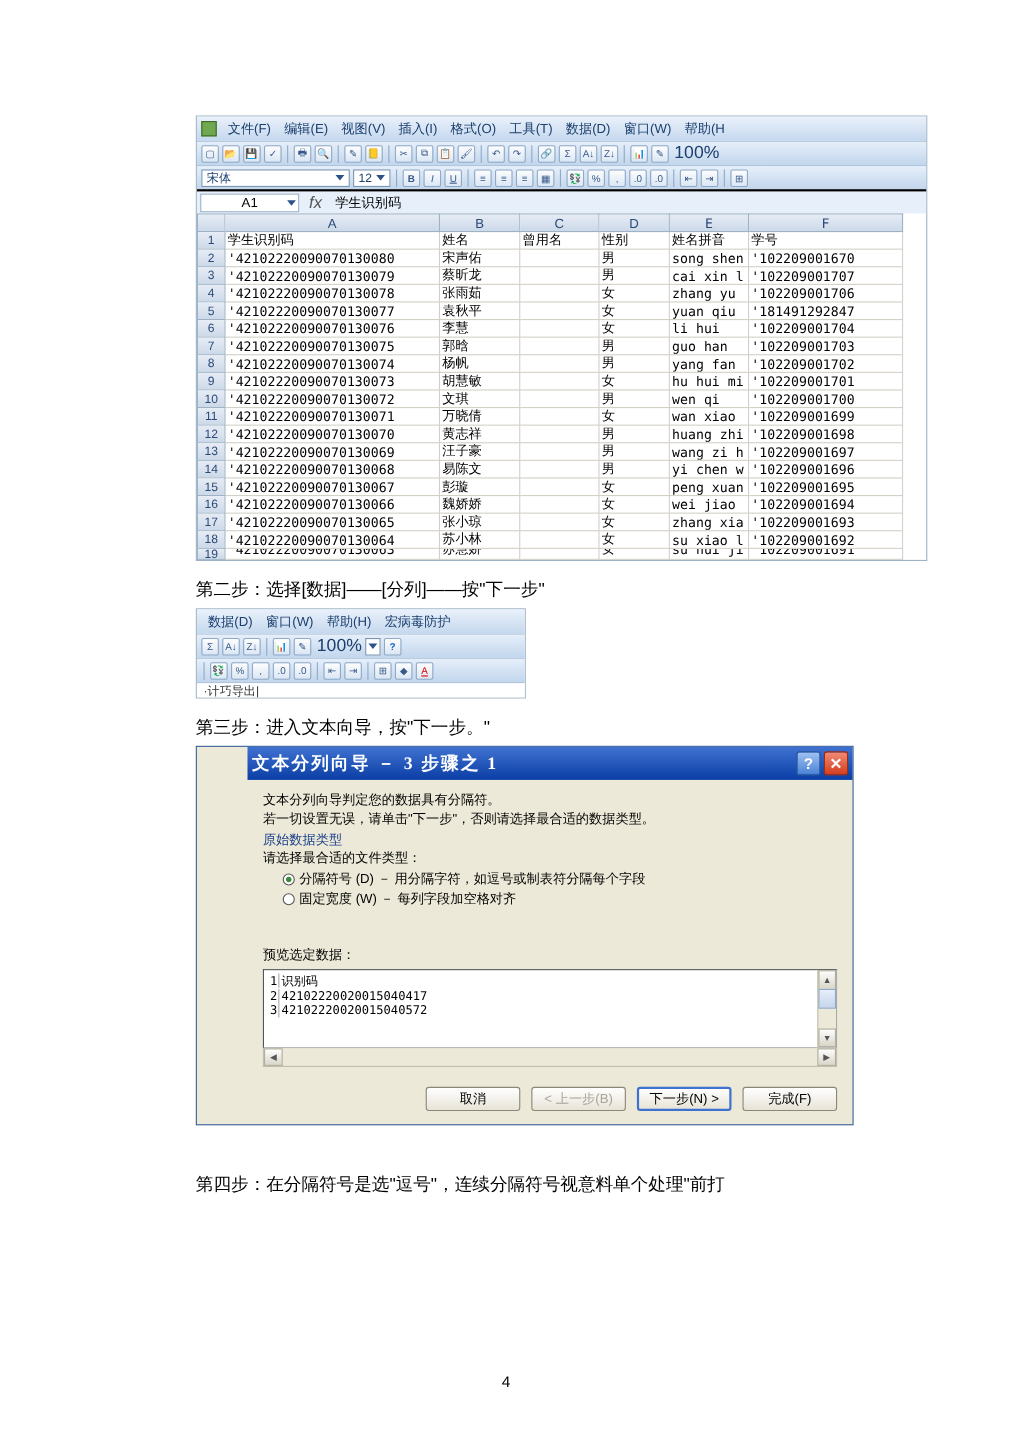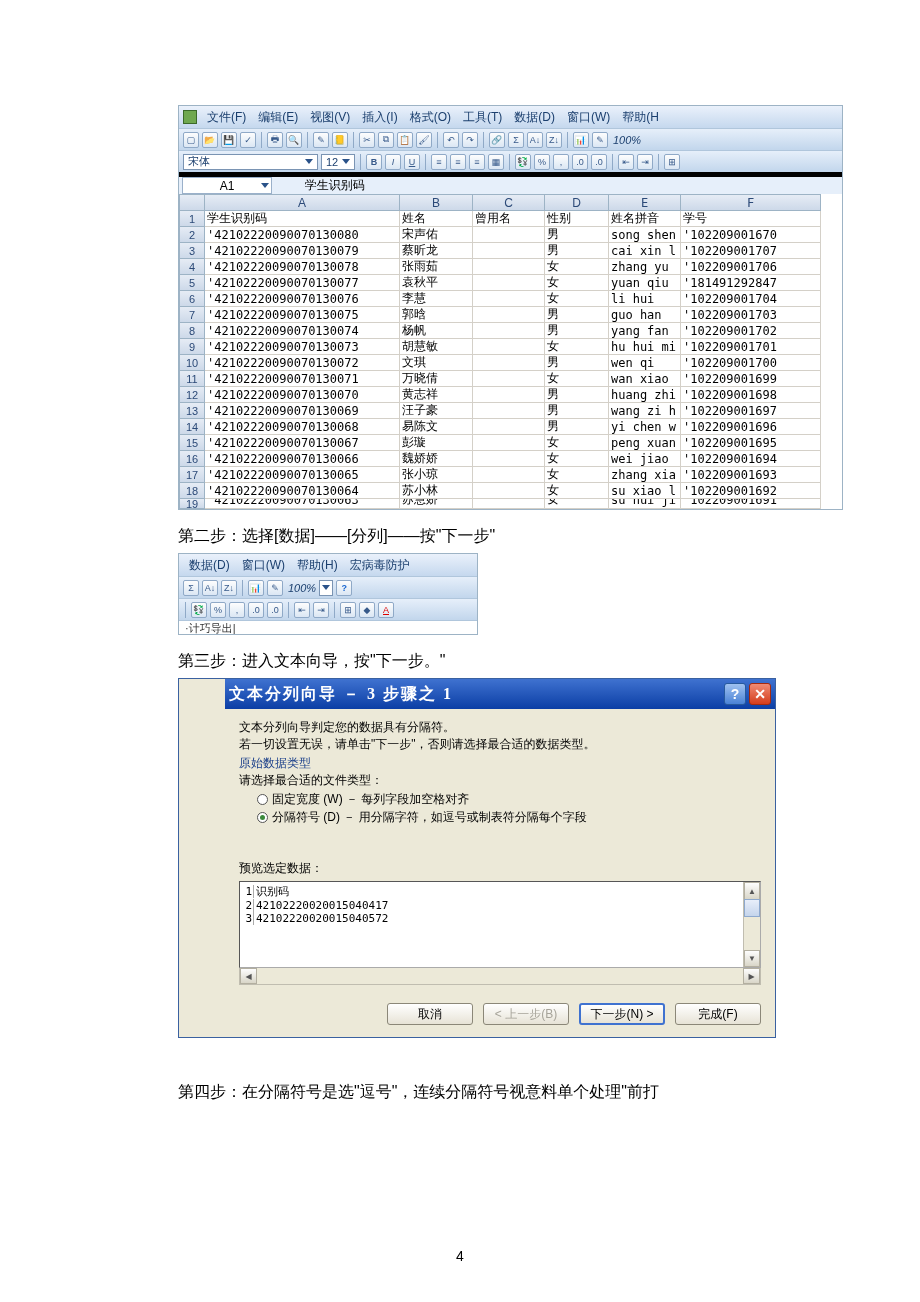--- a/index.html
+++ b/index.html
@@ -7,27 +7,27 @@
   .page { position: absolute; left: 178px; top: 105px; width: 665px; }
 
   
   .excel1 { width: 665px; border: 1px solid #9db3c5; background: #fff; }
   .menubar { display: flex; align-items: center; height: 22px; background: linear-gradient(#eaf1fb,#c5d8ee); padding: 0 4px; font-size: 12px; color: #1b3f6e; text-align: center; }
   .menubar .appicon { width: 14px; height: 14px; border: 1px solid #3b6a2a; background: #6fa84f; margin-right: 4px; display: inline-block; }
   .menubar .mitem { padding: 0 6px; white-space: nowrap; }
   .toolbar { display: flex; align-items: center; height: 22px; background: linear-gradient(#e6effa,#c2d6ec); padding: 0 4px; gap: 3px; border-top: 1px solid #b0c6dc; }
   .tbtn { width: 16px; height: 16px; border: 1px solid #8fa9c7; background: linear-gradient(#fdfdfd,#dbe7f4); border-radius: 2px; display:inline-flex;align-items:center;justify-content:center; font-size:9px; color:#36598a;}
   .sep { width: 1px; height: 16px; background: #8fa9c7; margin: 0 2px; }
-  .zoom { font-size: 11px; color:#1b3f6e; margin-left:2px;font-style:italic;}
+  .zoom { font-size: 16px; color:#1b3f6e; margin-left:2px;}
   .fmtbar { display: flex; align-items: center; height: 22px; background: linear-gradient(#e6effa,#c2d6ec); padding: 0 4px; gap: 3px; border-top: 1px solid #b0c6dc; font-size:11px; color:#1b3f6e;}
   .fontbox { background:#fff; border:1px solid #7a94b3; height:16px; padding:0 4px; display:inline-flex; align-items:center; }
   .fontbox.fontname { width: 135px; justify-content:space-between;}
   .fontbox.fontsize { width: 34px; justify-content:space-between;}
   .drop { width:0;height:0;border-left:4px solid transparent;border-right:4px solid transparent;border-top:5px solid #2a5289;}
-  .formulabar { display:flex; height:22px; background:#e6effa; border-top:5px solid #000000; font-size:12px;}
+  .formulabar { display:flex; align-items:center; height:22px; background:#e6effa; border-top:2px solid #000000; font-size:12px;}
   .namebox { width: 90px; height:17px; background:#fff; border:1px solid #9ab0ca; margin:0 3px; display:flex; align-items:center; justify-content:center; position:relative;}
   .namebox .drop { position:absolute; right:2px;}
   .fxlabel { font-style:italic; color:#555; margin:16px 6px; font-size:15px;}
   .fxval { margin-left: 6px;}
   .sheet { display:flex; }
   .rowheads { display:flex; flex-direction:column;}
   .corner { width:26px; height:17px; background:linear-gradient(#e6ecf5,#cdd9e9); border:1px solid #9db3c5;}
   .rowh { width:26px; height:16px; background:linear-gradient(#e6ecf5,#cdd9e9); border:1px solid #9db3c5; border-top:none; font-size:11px; color:#2c4a78; display:flex; align-items:center; justify-content:center;}
   .rowh.clip { height:10px; overflow:hidden;}
   .cols { flex:1; }
@@ -53,21 +53,21 @@
   .wbtns { display:flex; gap:3px;}
   .wclose { width:22px;height:22px;background:linear-gradient(#f08b74,#d43d1c);border:1px solid #a52a0e;border-radius:3px;color:#fff;display:flex;align-items:center;justify-content:center;font-weight:bold;font-size:14px;}
   .whelp { width:22px;height:22px;background:linear-gradient(#9fc1f0,#4a82d6);border:1px solid #285a9e;border-radius:3px;color:#fff;display:flex;align-items:center;justify-content:center;font-weight:bold;font-size:14px;}
   .wbody { padding:10px 14px 8px;}
   .wlink { color:#1a3f8a;}
   .radiogrp { margin:2px 0 0 18px;}
   .radioline { display:flex; align-items:center; gap:4px; margin:1px 0;}
   .radio { width:11px;height:11px;border:1px solid #555;border-radius:50%;background:#fff;display:inline-flex;align-items:center;justify-content:center;}
   .radio.sel::after{content:"";width:5px;height:5px;border-radius:50%;background:#3c8a3c;}
   .previewlbl { margin-top:34px;}
-  .previewbox { margin-top:4px; border:1px inset #aaa; background:#fff; height:87px; display:flex; position:relative;}
+  .previewbox { margin-top:4px; border:1px inset #aaa; background:#fff; height:72px; display:flex; position:relative;}
   .plist { flex:1; padding:2px 4px; font-family:monospace,SimSun; font-size:11px;}
   .plist div { border-bottom:0; white-space:nowrap;}
   .prownum { display:inline-block; width:10px; border-right:1px solid #aaa; margin-right:2px; text-align:right; padding-right:1px;}
   .pscroll { width:17px; background:#ece9d8; border-left:1px solid #c0bdb0; position:relative;}
   .pscroll .up,.pscroll .down{height:17px;background:linear-gradient(#fdfdfd,#d9d6c8);border:1px solid #b3afa0;display:flex;align-items:center;justify-content:center;font-size:8px;color:#555;}
   .pscroll .up{border-bottom:none;} .pscroll .down{position:absolute;bottom:0;left:0;right:0;}
   .pscroll .thumb{height:18px;background:linear-gradient(#e8eefa,#c5d5ec);border:1px solid #8ea9ce;margin-top:0;}
   .hscroll { height:17px; background:#ece9d8; border:1px solid #c0bdb0; border-top:none; display:flex; position:relative;}
   .hscroll .left,.hscroll .right{width:17px;background:linear-gradient(#fdfdfd,#d9d6c8);border:1px solid #b3afa0;display:flex;align-items:center;justify-content:center;font-size:8px;color:#555;}
   .hscroll .right{position:absolute;right:0;top:0;bottom:0;}
@@ -616,26 +616,26 @@
         <span class="wclose">✕</span>
       </span>
     </div>
     <div class="wbody">
       <div>文本分列向导判定您的数据具有分隔符。</div>
       <div>若一切设置无误，请单击"下一步"，否则请选择最合适的数据类型。</div>
       <div class="wlink" style="margin-top:2px;">原始数据类型</div>
       <div>请选择最合适的文件类型：</div>
       <div class="radiogrp">
         <div class="radioline">
+          <span class="radio sel"></span>
+          <span>分隔符号 (D) － 用分隔字符，如逗号或制表符分隔每个字段</span>
+        </div>
+        <div class="radioline">
           <span class="radio"></span>
           <span>固定宽度 (W) － 每列字段加空格对齐</span>
-        </div>
-        <div class="radioline">
-          <span class="radio sel"></span>
-          <span>分隔符号 (D) － 用分隔字符，如逗号或制表符分隔每个字段</span>
         </div>
       </div>
       <div class="previewlbl">预览选定数据：</div>
       <div class="previewbox">
         <div class="plist">
           <div><span class="prownum">1</span><span>识别码</span></div>
           <div><span class="prownum">2</span><span>4210222002001​5040417</span></div>
           <div><span class="prownum">3</span><span>42102220020015040572</span></div>
         </div>
         <div class="pscroll">

